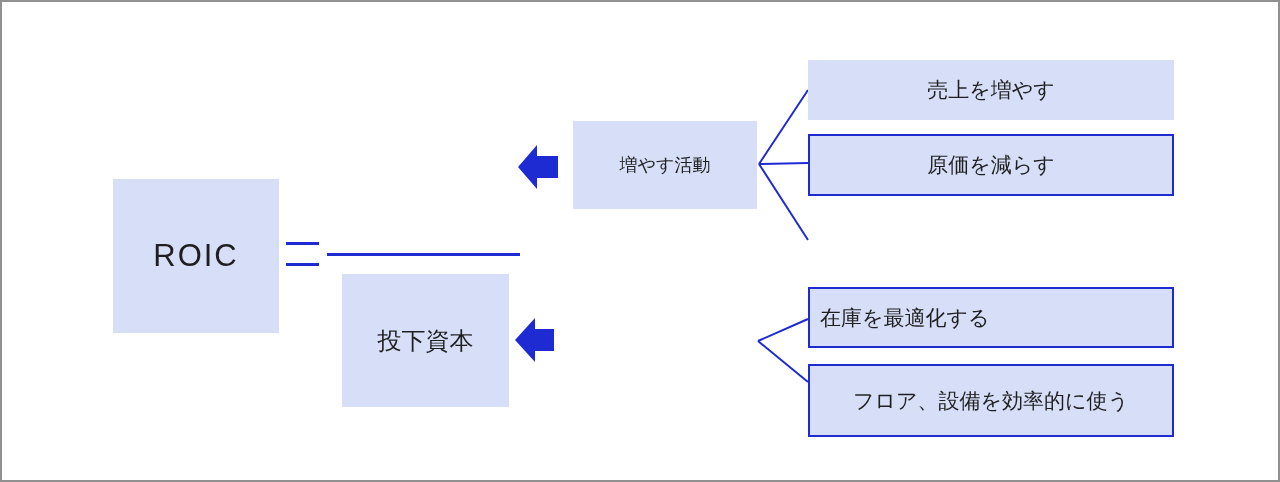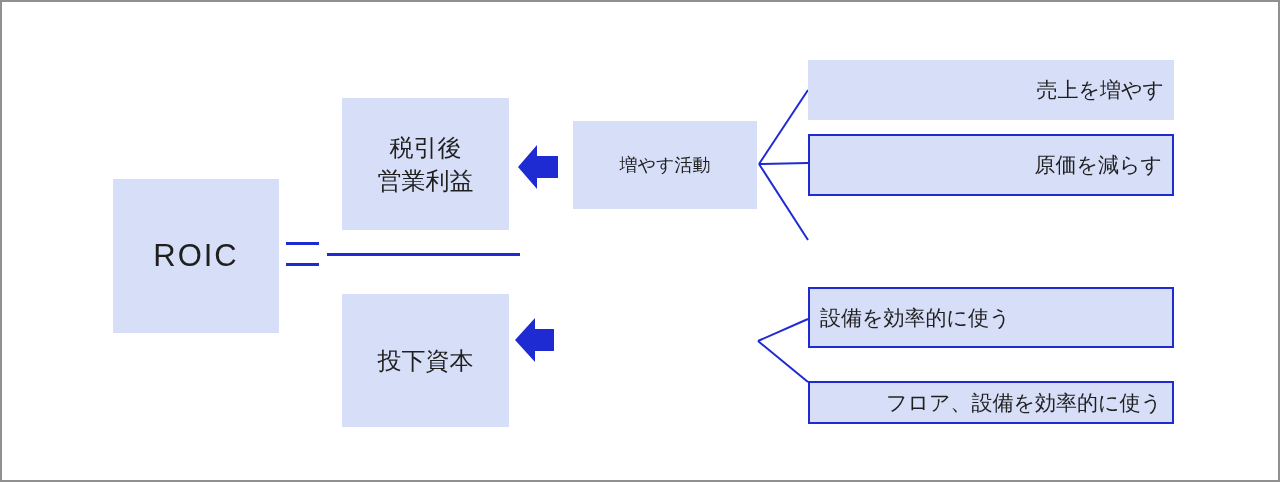--- a/index.html
+++ b/index.html
@@ -26,42 +26,42 @@
   .overlay line{stroke:var(--accent-blue);stroke-width:2;}
   .overlay polygon{fill:var(--accent-blue);stroke:none;}
   .box{
     position:absolute;
     background:var(--box-fill);
     display:flex;align-items:center;justify-content:center;
     color:var(--text);
   }
   .roic-box{left:111px;top:177px;width:166px;height:154px;font-size:31px;letter-spacing:2px;}
   .numerator-box{left:340px;top:96px;width:167px;height:132px;font-size:24px;line-height:33px;flex-direction:column;text-align:center;}
-  .denominator-box{left:340px;top:272px;width:167px;height:133px;font-size:24px;margin-top:20px;}
+  .denominator-box{left:340px;top:272px;width:167px;height:133px;font-size:24px;}
   .equals{
     position:absolute;left:284px;top:240px;width:33px;height:24px;
     border-top:3px solid var(--accent-blue);
     border-bottom:3px solid var(--accent-blue);
   }
   .fraction-bar{position:absolute;left:325px;top:251px;width:193px;height:3px;background:var(--accent-blue);}
   .activity-box{font-size:18px;}
   .increase-activity{left:571px;top:119px;width:184px;height:88px;}
   .decrease-activity{left:572px;top:293px;width:182px;height:88px;}
   .action-box{
     left:806px;width:366px;
-    justify-content:flex-end;
+    justify-content:center;
     padding:0 10px;
     font-size:21px;
   }
   .action-box.bordered{border:2px solid var(--accent-blue);}
   .action-sales{top:58px;height:60px;}
   .action-cost{top:132px;height:62px;}
   .action-sga{top:210px;height:60px;}
   .action-inventory{top:285px;height:61px;flex-direction:column;align-items:flex-start;justify-content:center;line-height:26px;}
-  .action-floor{top:362px;height:43px;margin-top:17px;}
+  .action-floor{top:362px;height:73px;}
 </style>
 </head>
 <body>
 
 <div class="canvas">
 
   <svg class="overlay" viewBox="0 0 1280 482" xmlns="http://www.w3.org/2000/svg">
 
     <polygon points="516,165 535,143 535,154 556,154 556,176 535,176 535,187"></polygon>
     <polygon points="513,338 533,316 533,327 552,327 552,349 533,349 533,360"></polygon>
@@ -75,40 +75,36 @@
   </svg>
 
   <div class="box roic-box">
     <span>ROIC</span>
   </div>
 
   <div class="equals"></div>
 
   <div class="fraction-bar"></div>
 
-  <div class="box numerator-box">
-    <span>税引後</span>
-    <span>営業利益</span>
-  </div>
 
   <div class="box denominator-box">
     <span>投下資本</span>
   </div>
 
   <div class="box activity-box increase-activity">
     <span>増やす活動</span>
   </div>
 
   <div class="box action-box action-sales">
     <span>売上を増やす</span>
   </div>
   <div class="box action-box bordered action-cost">
     <span>原価を減らす</span>
   </div>
 
   <div class="box action-box bordered action-inventory">
-    <span>設備を効率的に使う</span>
+    <span>在庫を最適化する</span>
   </div>
   <div class="box action-box bordered action-floor">
     <span>フロア、設備を効率的に使う</span>
   </div>
 
 </div>
 
 </body></html>

